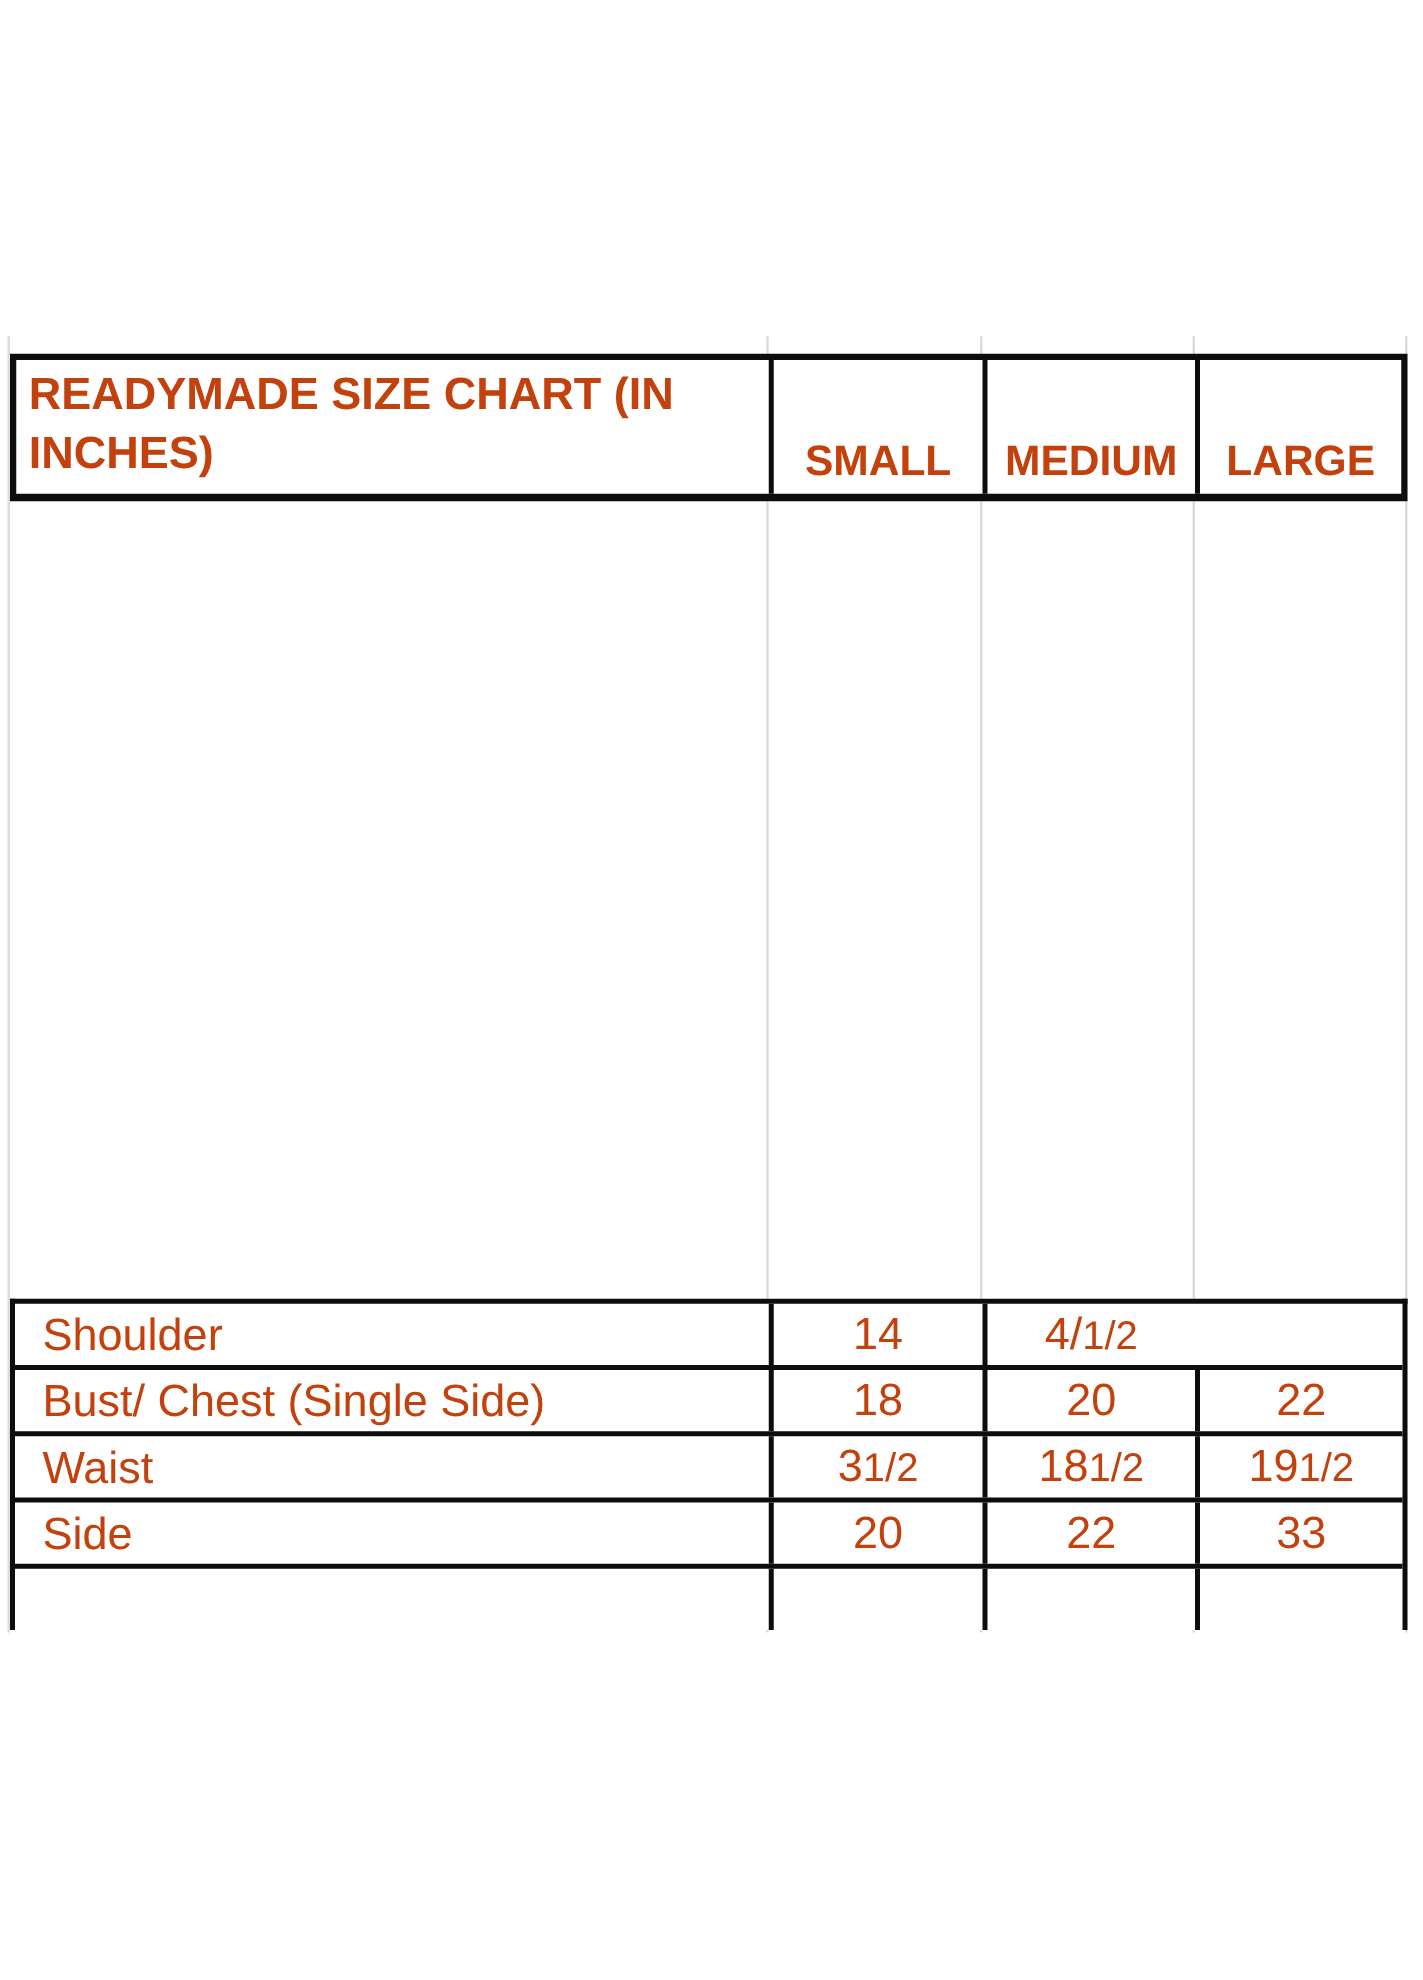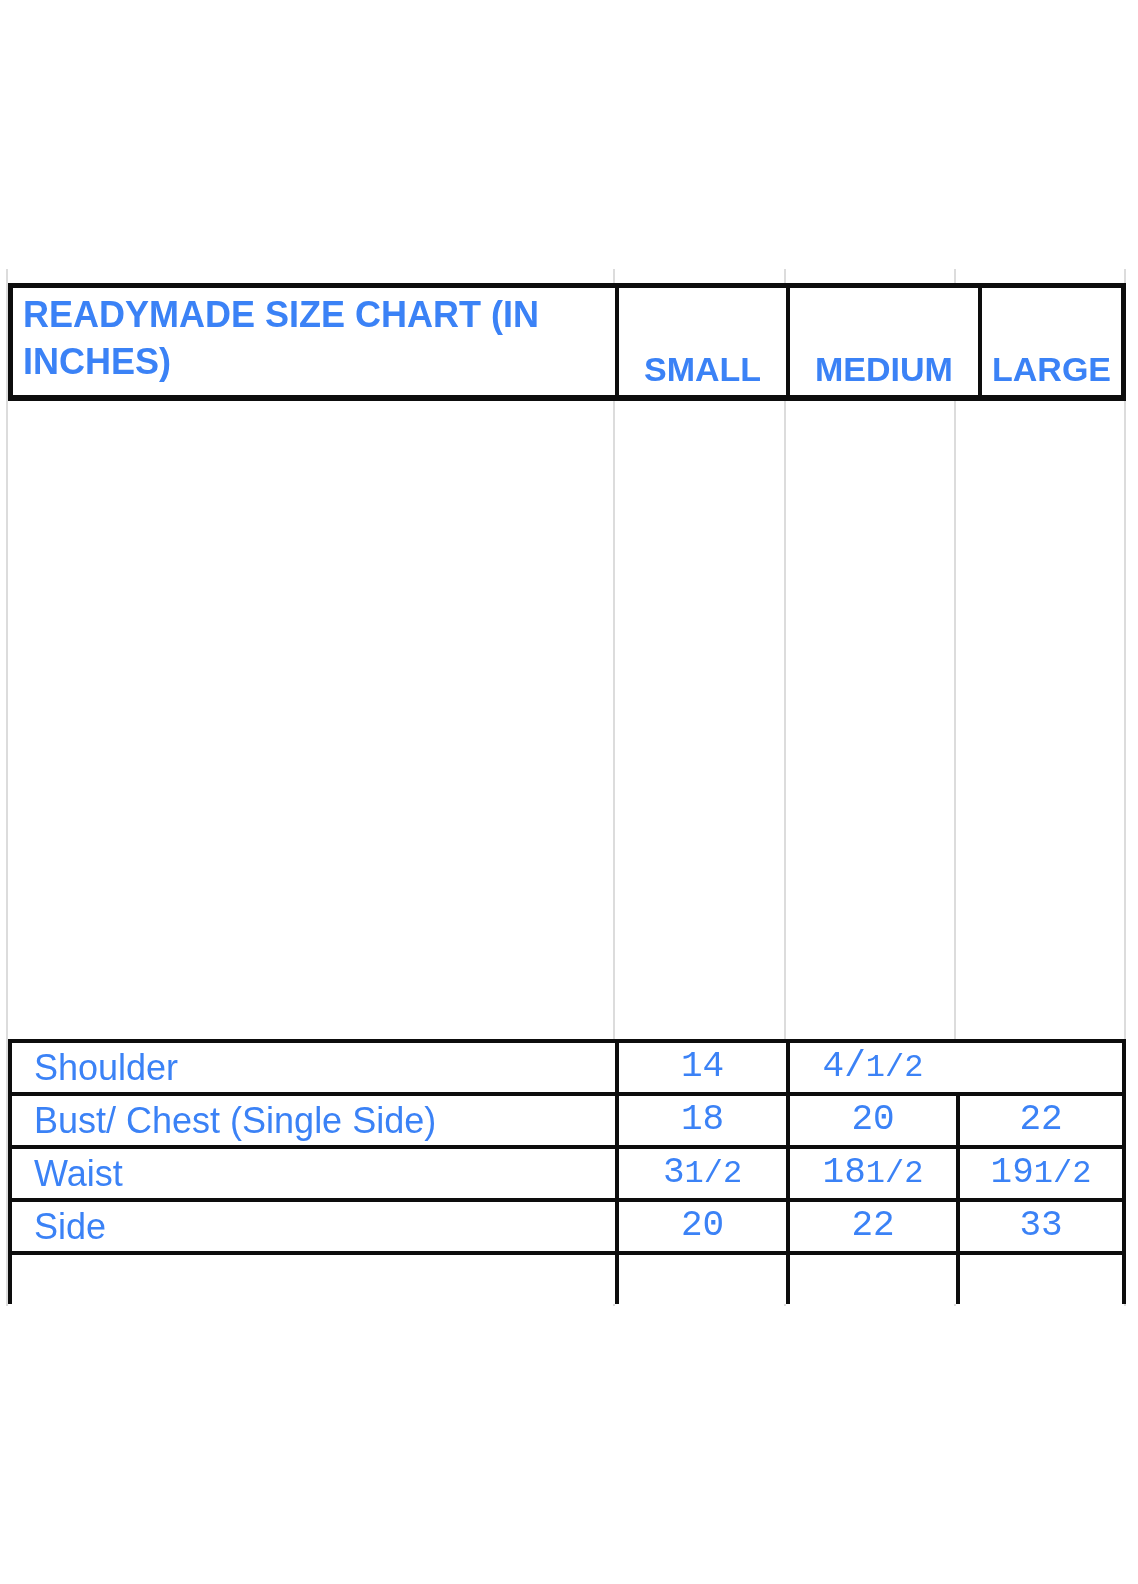--- a/index.html
+++ b/index.html
@@ -2,21 +2,21 @@
 <html><head>
 <meta charset="utf-8">
 <style>
   html, body { margin: 0; padding: 0; background: #ffffff; }
   .canvas {
     position: relative;
     width: 1138px;
     height: 1584px;
     background: #ffffff;
     font-family: "Liberation Sans", sans-serif;
-    color: #3b82f6;
+    color: #c2410c;
     overflow: hidden;
   }
   
   .gridline {
     position: absolute;
     top: 269px;
     width: 2px;
     height: 1037px;
     background: #dcdcdc;
     z-index: 0;
@@ -54,21 +54,21 @@
     box-sizing: border-box;
     border-left: 4px solid #0d0d0d;
     display: flex;
     align-items: flex-end;
     justify-content: center;
     padding-bottom: 6px;
     font-size: 34px;
     font-weight: bold;
   }
   .hc-2 { width: 171px; }
-  .hc-3 { width: 192px; text-align: center; }
+  .hc-3 { width: 170px; text-align: center; }
   .hc-4 { flex: 1; }
 
   
   .datatbl {
     position: absolute;
     left: 8px;
     top: 1039px;
     width: 1118px;
     box-sizing: border-box;
     background: #ffffff;
@@ -90,21 +90,21 @@
     box-sizing: border-box;
     display: flex;
     align-items: center;
     font-size: 36px;
   }
   .cell.lab {
     width: 603px;
     padding-left: 22px;
     justify-content: flex-start;
   }
-  .cell.val { justify-content: center; font-family: Liberation Mono, monospace; }
+  .cell.val { justify-content: center; }
   .cv-2 { width: 171px; border-left: 4px solid #0d0d0d; }
   .cv-3 { width: 170px; border-left: 4px solid #0d0d0d; }
   .cv-4 { flex: 1; border-left: 4px solid #0d0d0d; }
   .valwrap { display: inline-block; line-height: 40px; }
   .num { font-size: 36px; }
   .frac { font-size: 32px; }
 </style>
 </head>
 <body>
 

